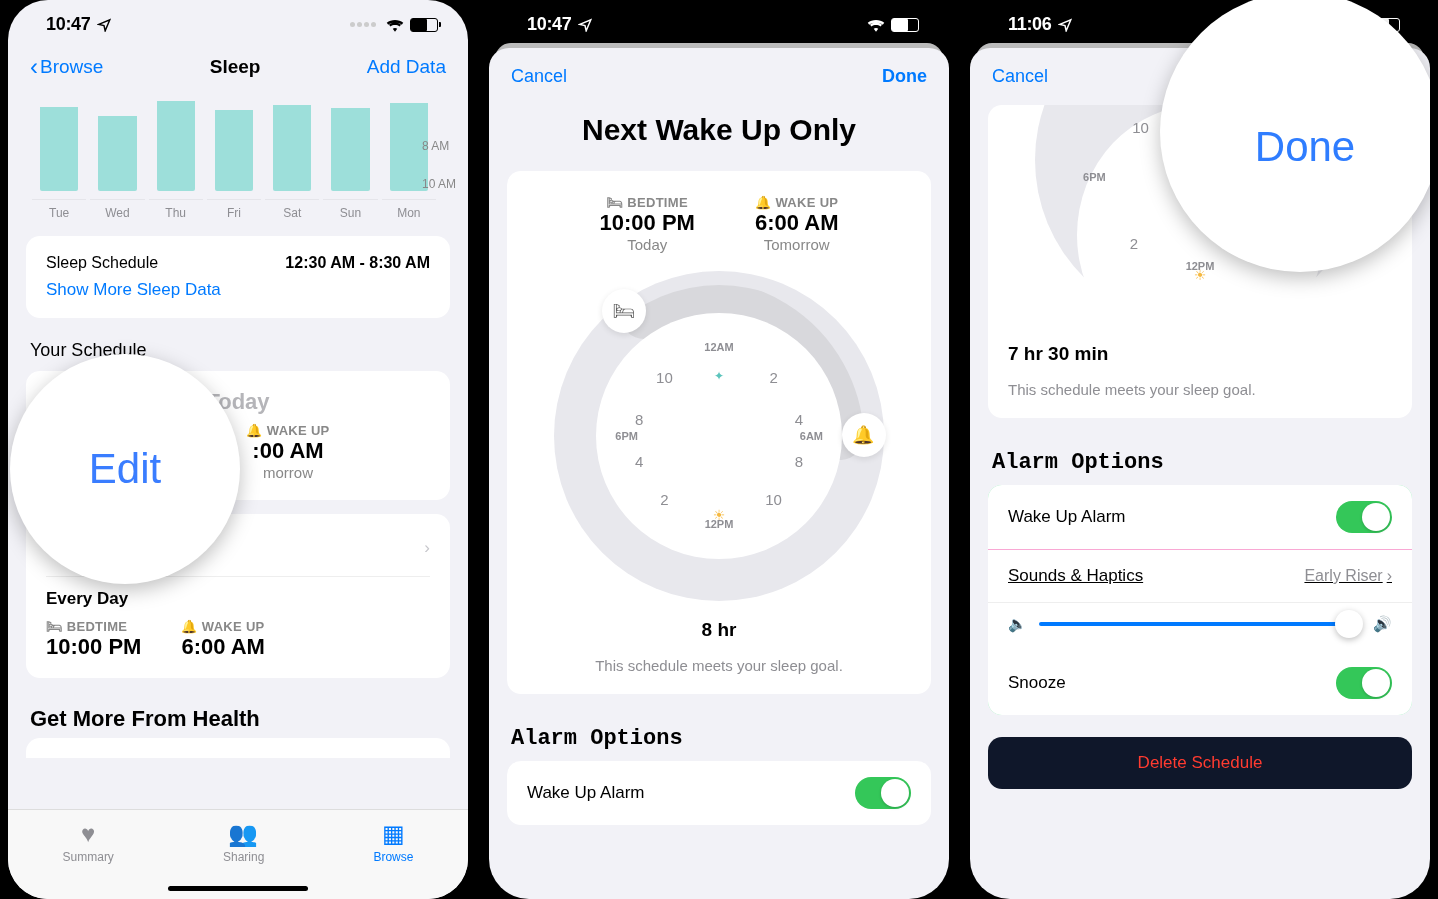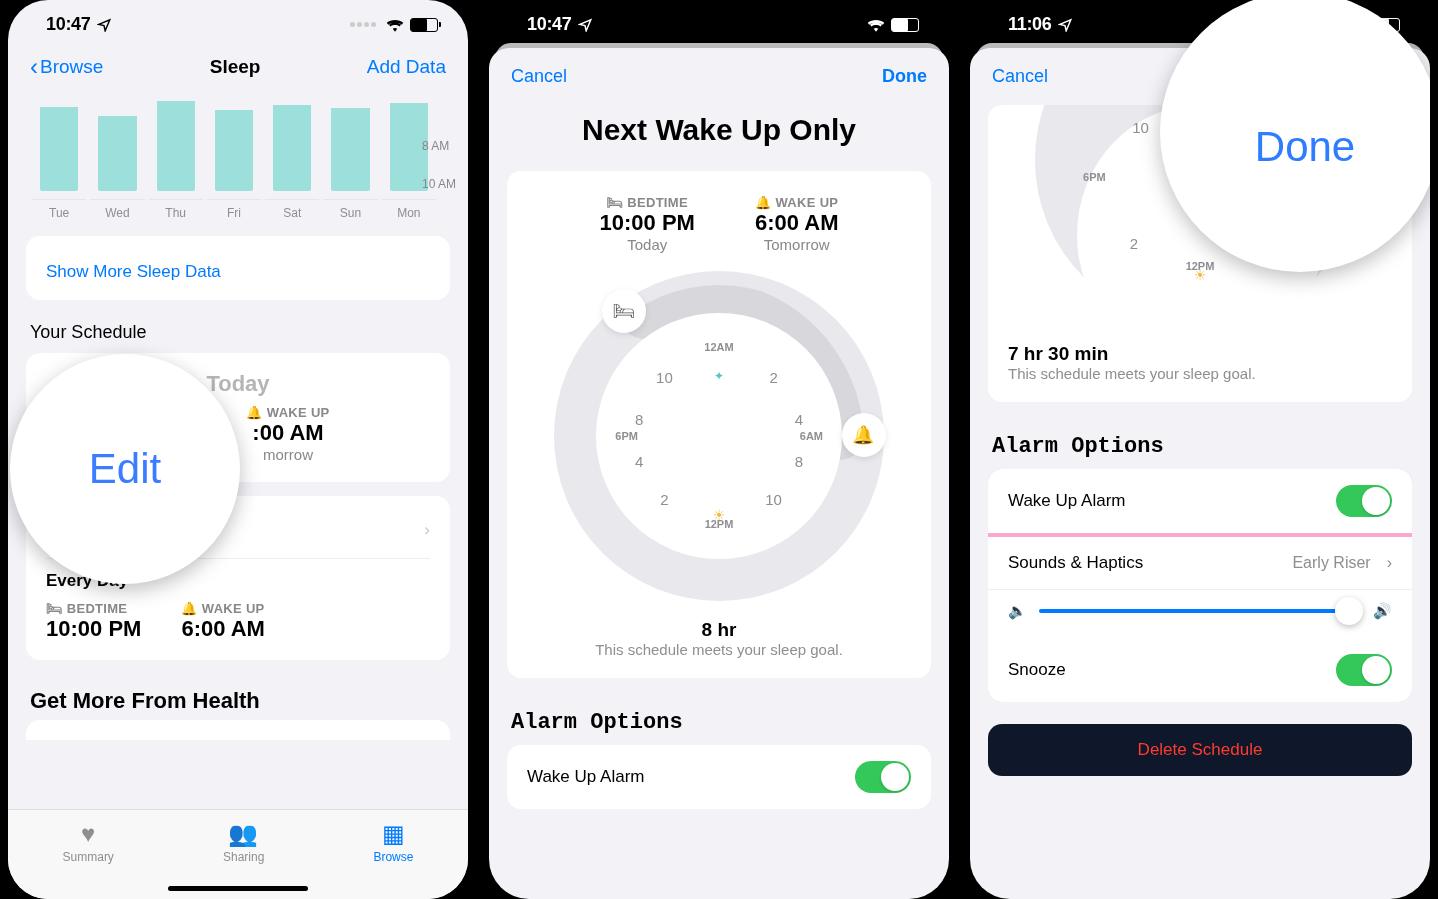--- a/index.html
+++ b/index.html
@@ -88,31 +88,31 @@
   .dial-arc { position:absolute; inset:14px; border-radius:50%; }
   .dial-inner { position:absolute; inset:42px; border-radius:50%; background:#fff; }
   .clock-face { position:absolute; inset:60px; border-radius:50%; }
   .clock-num { position:absolute; font-size:15px; color:#8e8e93; font-weight:500; transform:translate(-50%,-50%); }
   .clock-ampm { position:absolute; font-size:11px; font-weight:600; color:#8e8e93; transform:translate(-50%,-50%); }
   .sun-icon { position:absolute; left:50%; bottom:18px; transform:translateX(-50%); color:#f5b942; font-size:14px; }
   .star-icon { position:absolute; left:50%; top:38px; transform:translateX(-50%); color:#5bc4bc; font-size:12px; }
   .handle { position:absolute; width:44px; height:44px; border-radius:50%; background:#fff; box-shadow:0 2px 6px rgba(0,0,0,0.1); display:flex; align-items:center; justify-content:center; font-size:18px; color:#555; }
   
   .duration { font-size:19px; font-weight:700; margin-top:18px; }
-  .duration-sub { font-size:15px; color:#8e8e93; margin-top:0; }
+  .duration-sub { font-size:15px; color:#8e8e93; margin-top:16px; }
   
   .section-label { font-size:22px; font-weight:700; padding:18px 22px 10px;font-family:Liberation Mono, monospace; }
   .row-item { background:#fff; padding:16px 20px; display:flex; justify-content:space-between; align-items:center; font-size:17px; }
-  .row-item + .row-item { border-top:4px solid #f9a8d4; }
+  .row-item + .row-item { border-top:1px solid #f9a8d4;text-decoration:underline; }
   .rows-group { background:#86efac; border-radius:14px; margin:0 18px; overflow:hidden; }
   
   .toggle { width:56px; height:32px; border-radius:16px; background:#34c759; position:relative; }
   .toggle::after { content:""; position:absolute; width:28px; height:28px; background:#fff; border-radius:50%; top:2px; right:2px; box-shadow:0 1px 3px rgba(0,0,0,0.2); }
   
-  .row-detail { color:#8e8e93; display:flex; align-items:center; gap:16px; font-size:16px; }
+  .row-detail { color:#8e8e93; display:flex; align-items:center; gap:4px; font-size:16px; }
   .slider-row { background:#fff; padding:12px 20px 18px; display:flex; align-items:center; gap:12px; border-top:1px solid #eee; }
   .slider-track { flex:1; height:4px; background:#007aff; border-radius:2px; position:relative; }
   .slider-track::after { content:""; position:absolute; right:-2px; top:-12px; width:28px; height:28px; background:#fff; border-radius:50%; box-shadow:0 2px 6px rgba(0,0,0,0.25); }
   .vol-icon { color:#8e8e93; font-size:15px; }
   
   .delete-btn { background:#0f172a; border-radius:14px; margin:22px 18px; padding:16px; text-align:center; color:#ff3b30; font-size:17px; }
   
   
   .half-clock { background:#fff; border-radius:14px; margin:0 18px 14px; padding:0 20px 20px; position:relative; }
   .half-dial { width:330px; height:220px; margin:0 auto; position:relative; overflow:hidden; }
@@ -172,20 +172,24 @@
     <span>Tue</span>
       <span>Wed</span>
       <span>Thu</span>
       <span>Fri</span>
       <span>Sat</span>
       <span>Sun</span>
       <span>Mon</span>
   </div>
 
   <div class="card">
+    <div class="sched-row">
+      <span class="sched-label">Sleep Schedule</span>
+      <span class="sched-time">12:30 AM - 8:30 AM</span>
+    </div>
     <div class="show-more">Show More Sleep Data</div>
   </div>
 
   <div class="section-hdr">Your Schedule</div>
 
   <div class="today-card">
     <div class="today-dim">Today</div>
     <div class="wake-col" style="margin-left:100px;">
       <div class="mini-label"><span>🔔</span> <span>WAKE UP</span></div>
       <div class="big-time">:00 AM</div>

